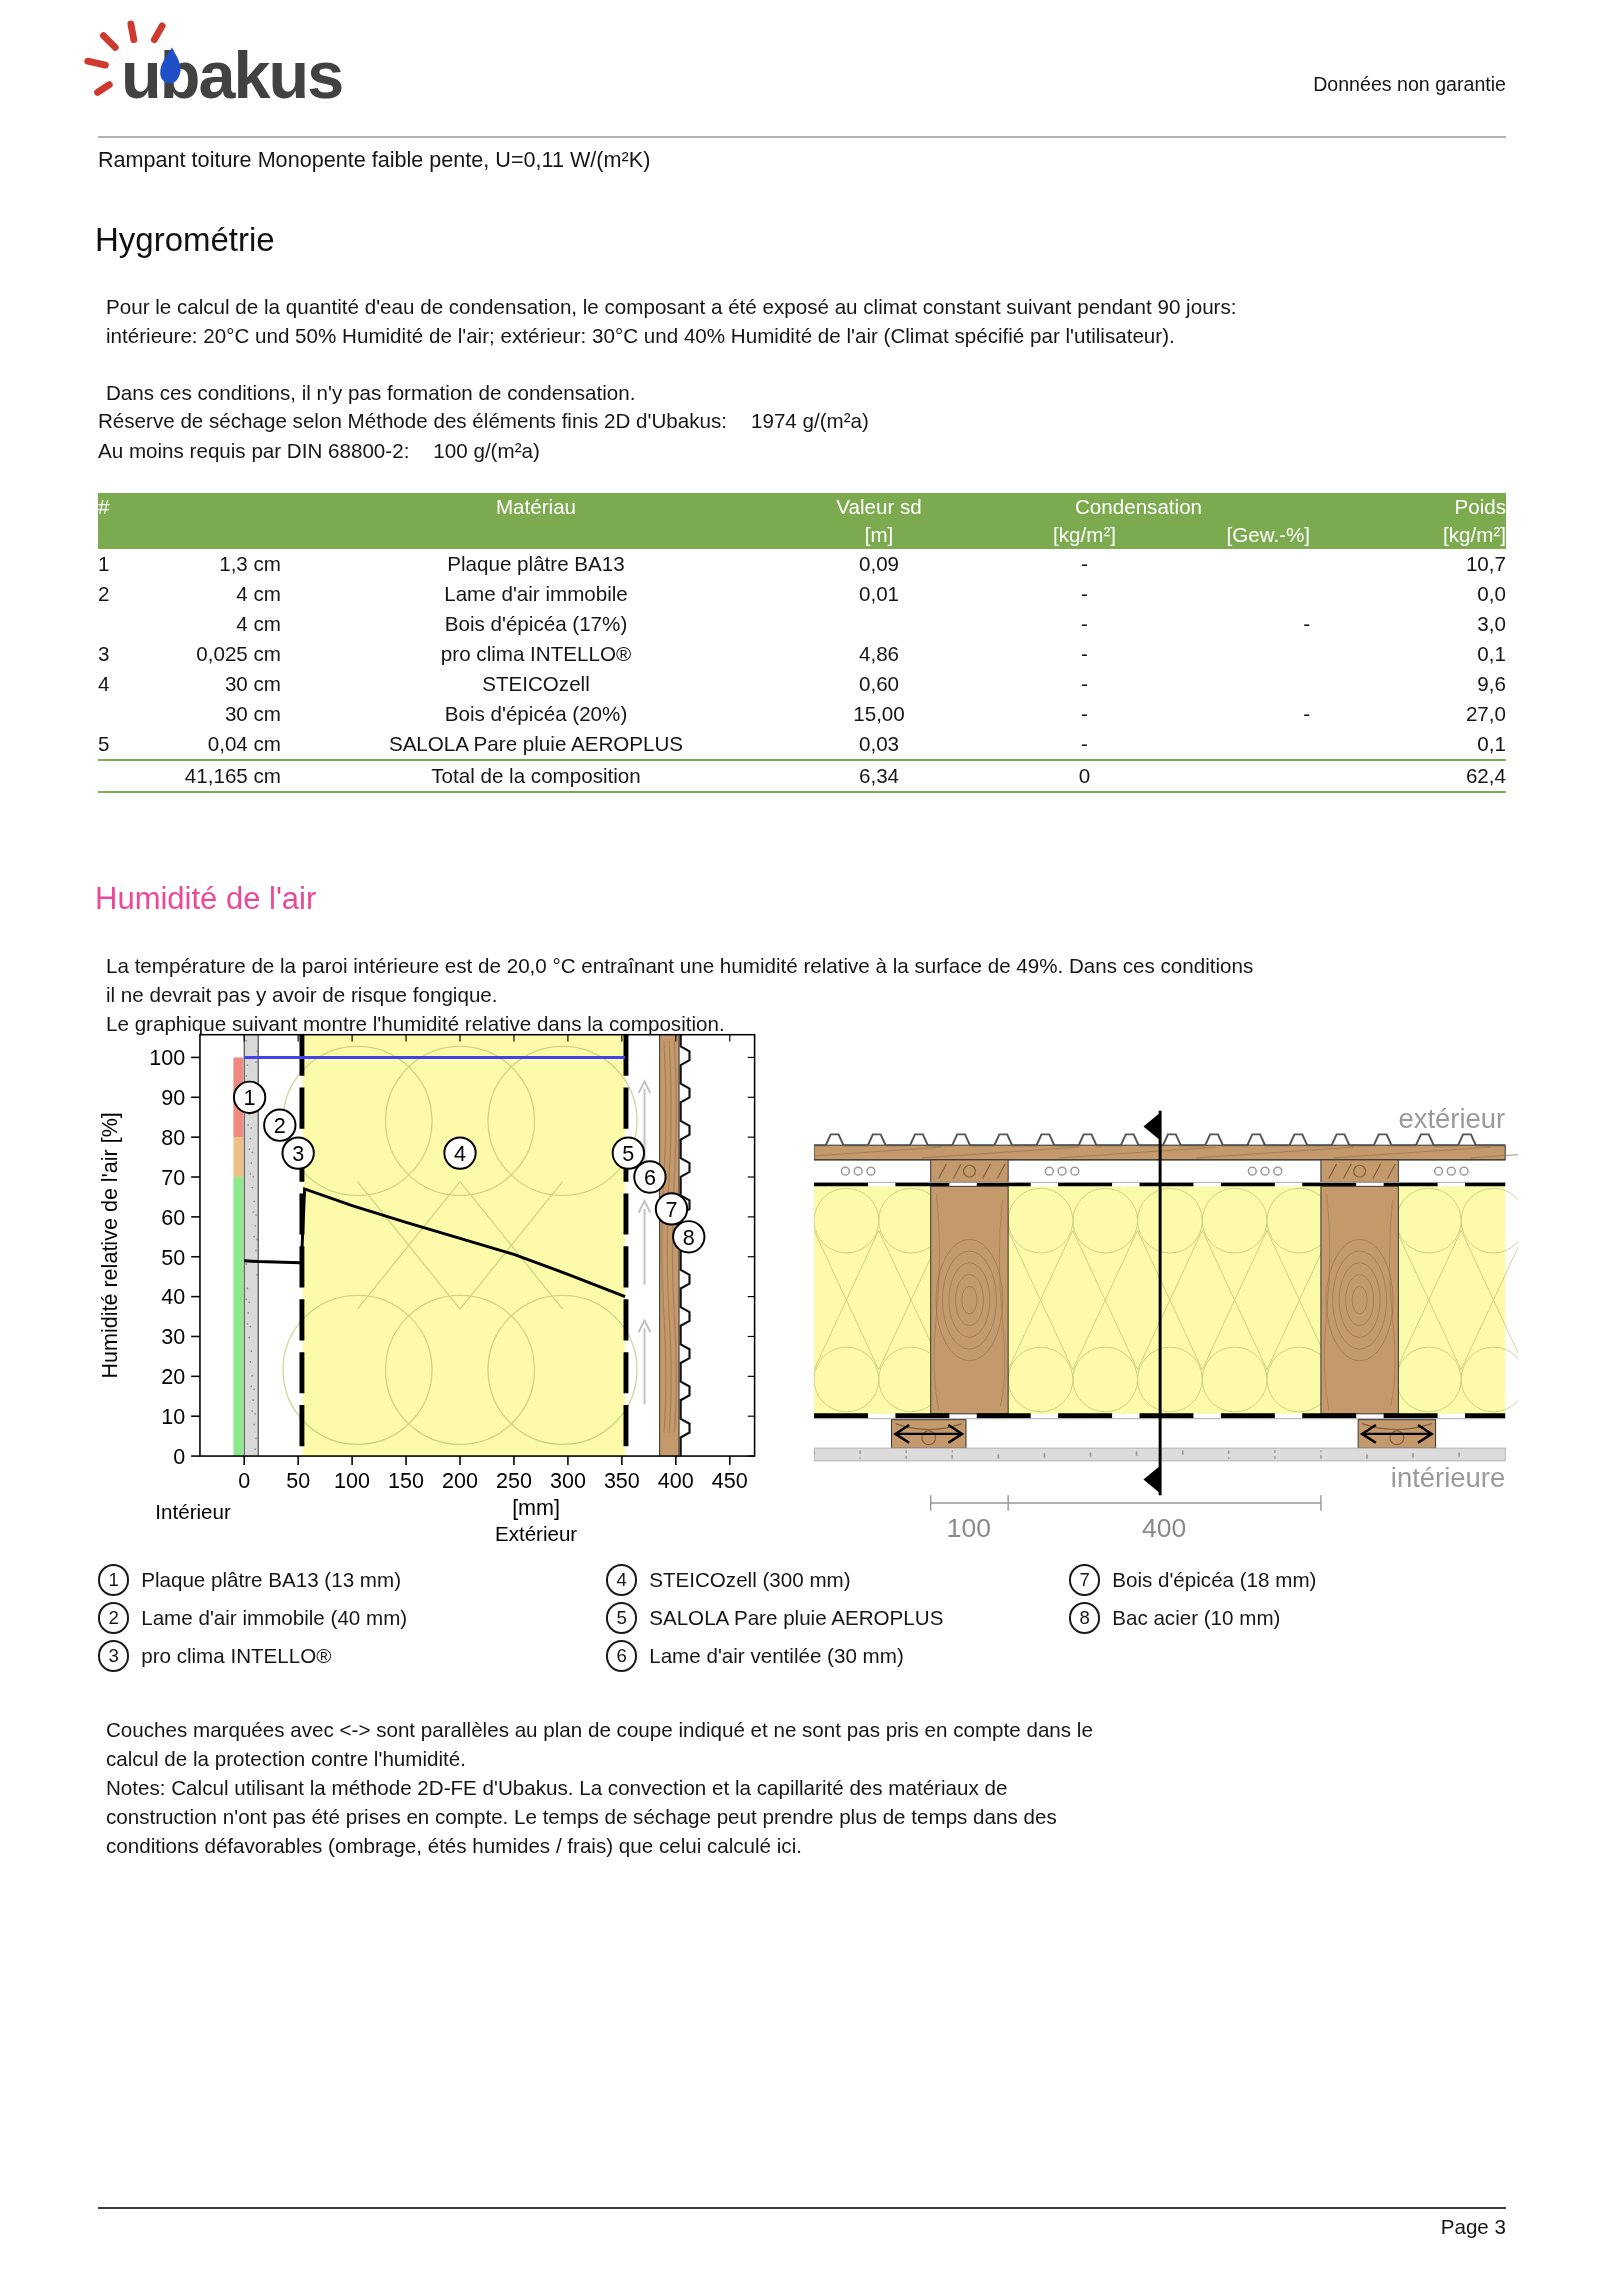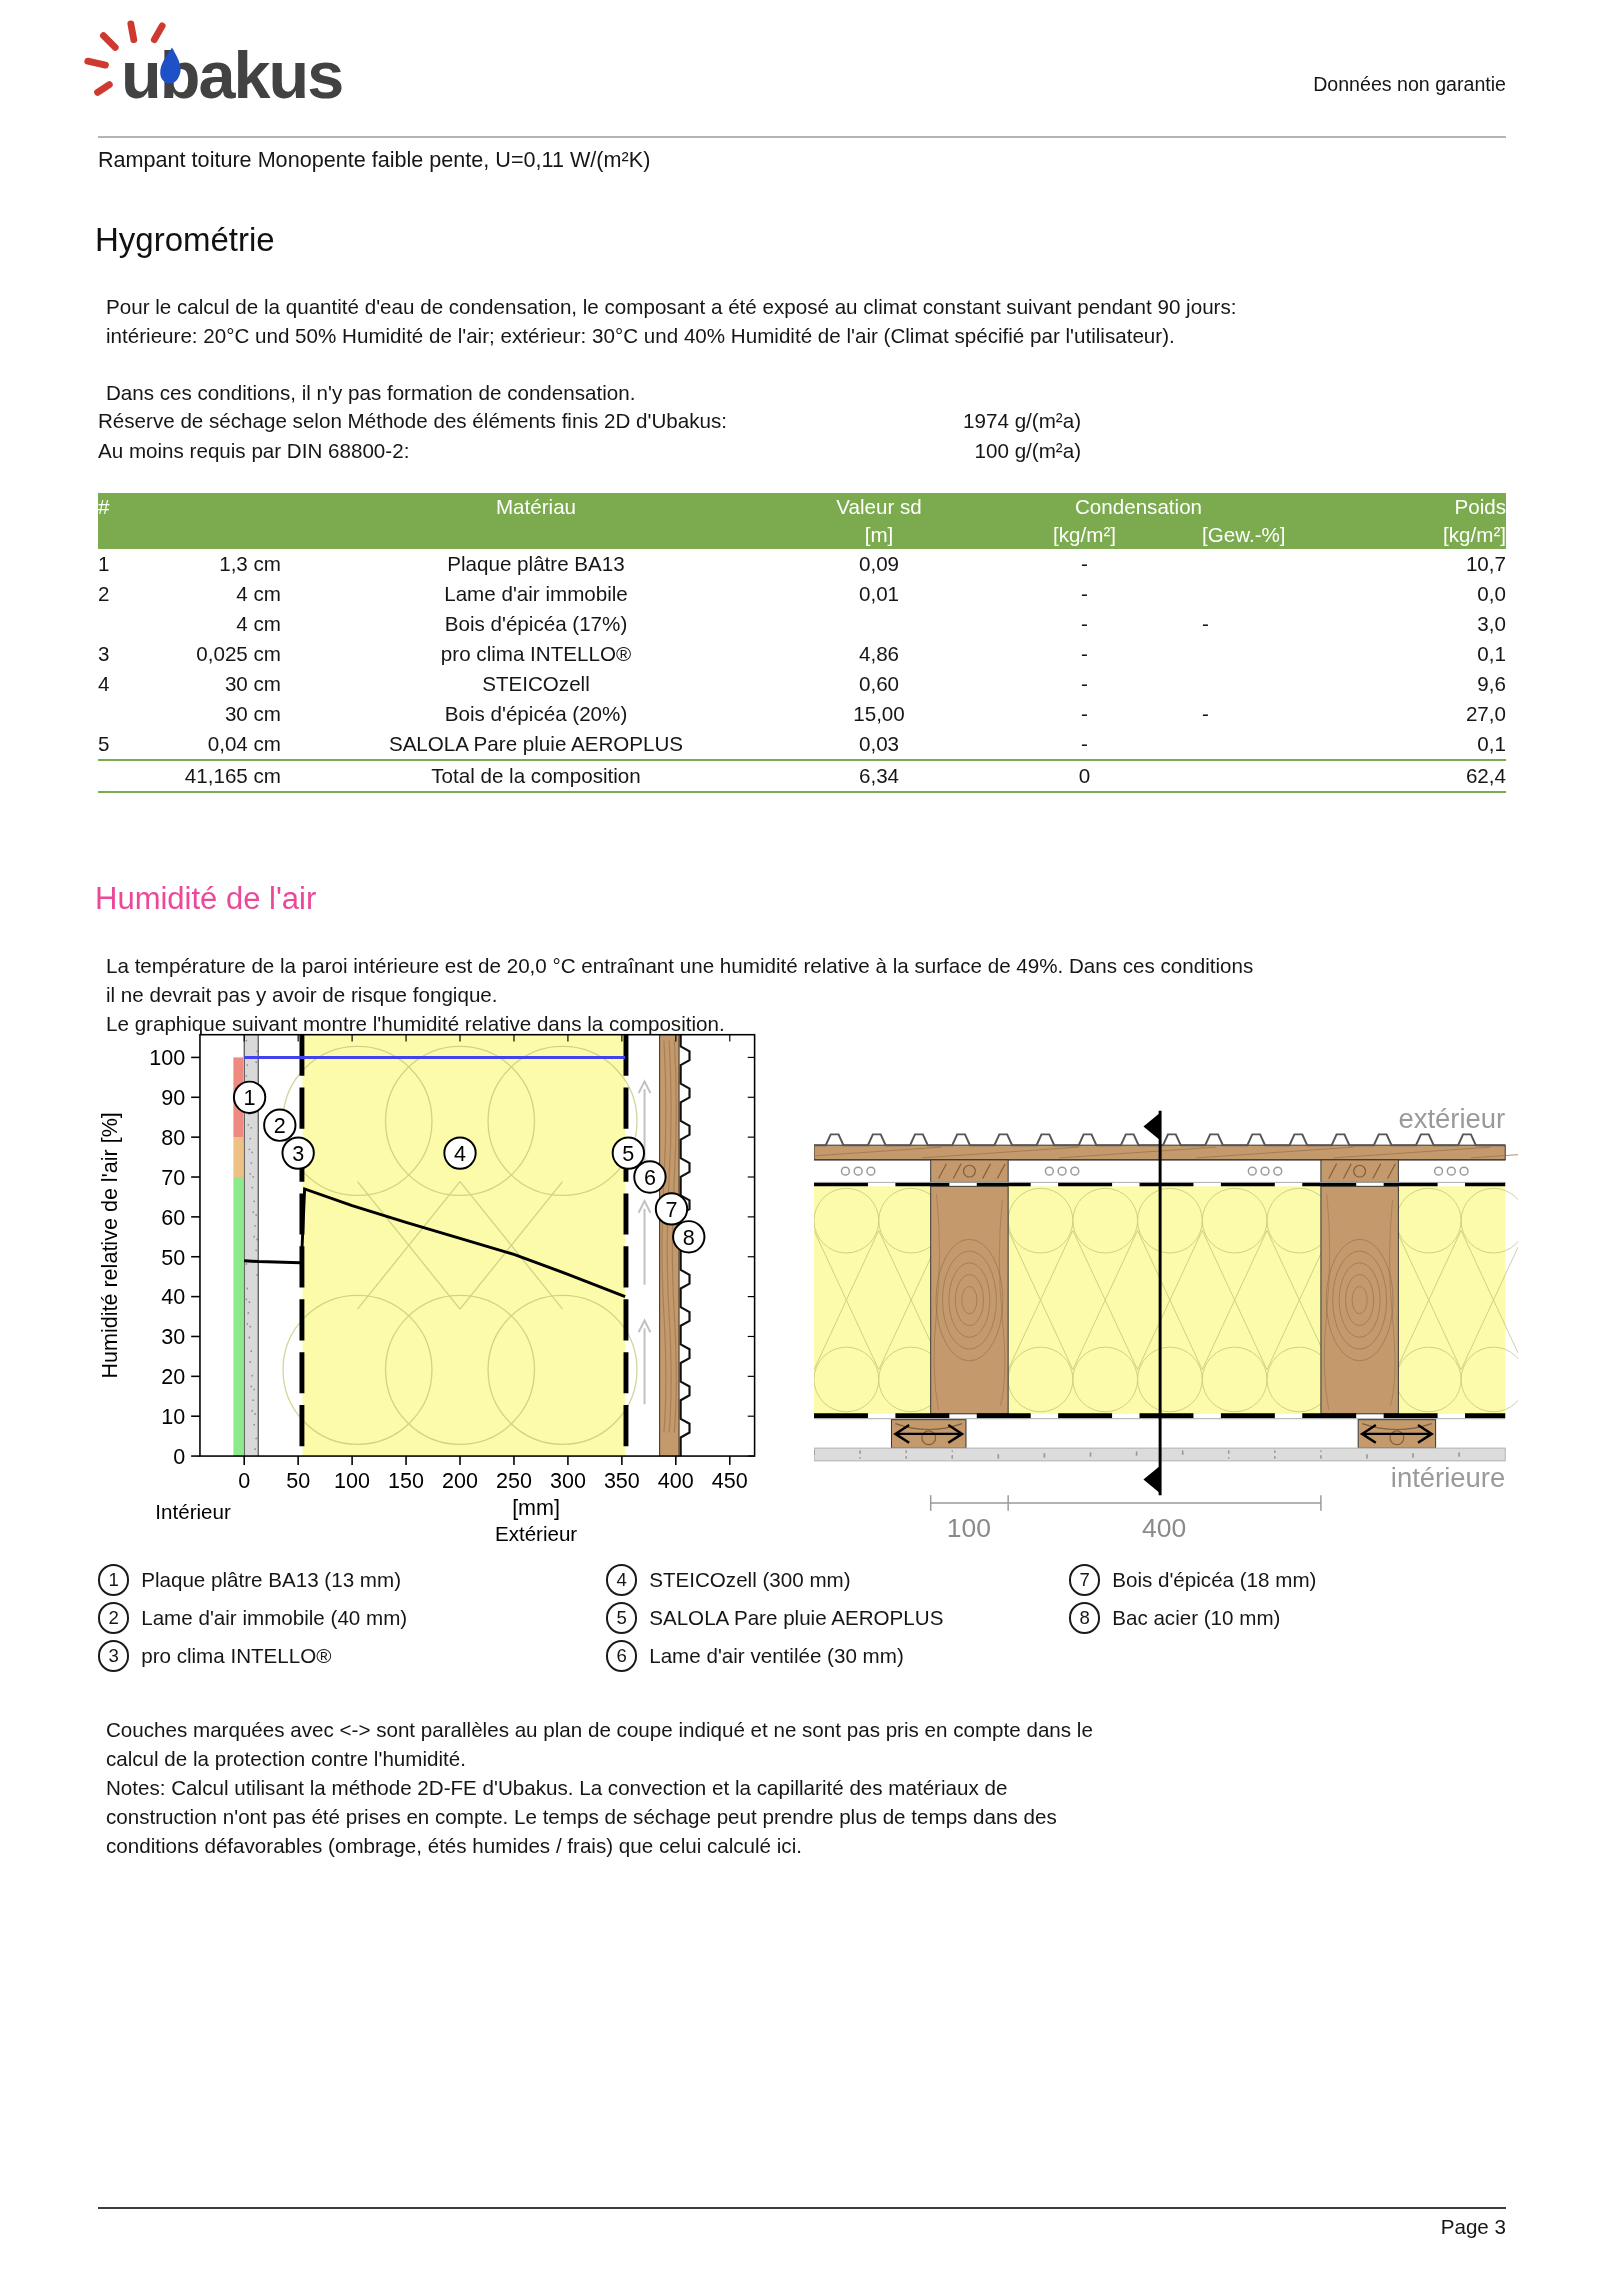--- a/index.html
+++ b/index.html
@@ -9,38 +9,38 @@
   p{margin:8px;}
   .multiline{white-space:pre-line;}
   .disclaimer{top:73px;right:115px;font-size:19.6px;}
   .rule1{top:136px;left:98px;width:1408px;height:0;border-top:2px solid #b3b3b3;}
   .subtitle{top:147px;left:98px;font-size:21.6px;}
   .h1{top:199px;left:95px;font-size:33px;font-weight:400;color:#111;}
   .h2{top:855px;left:95px;font-size:31px;font-weight:400;color:#ec4899;}
   .p1{top:284px;left:98px;width:1431px;font-size:20.6px;line-height:29px;}
   .p2{top:370px;left:98px;width:1431px;font-size:20.6px;line-height:29px;}
   .reserve{top:406px;left:98px;width:983px;font-size:20.6px;line-height:30px;}
-  .reserve .row{display:flex;justify-content:space-between;}
+  .reserve .row{display:flex;gap:24px;}
   .phum{top:943px;left:98px;width:1431px;font-size:20.6px;line-height:29px;}
   .tablewrap{top:493px;left:98px;width:1408px;}
   table.mats{border-collapse:collapse;width:1408px;table-layout:fixed;font-size:20.6px;}
   table.mats col.c0{width:41px;}  table.mats col.c1{width:142px;}
   table.mats col.c2{width:510px;} table.mats col.c3{width:176px;}
   table.mats col.c4{width:235px;} table.mats col.c5{width:108px;}
   table.mats col.c6{width:196px;}
   table.mats th{font-weight:400;color:#fff;padding:2px 0;}
   table.mats thead{background:var(--green);}
   table.mats td,table.mats th{overflow:visible;white-space:nowrap;}
   table.mats td{height:30px;padding:0;}
   .c-num{text-align:left;padding-left:5.9px;}
   .c-thickness{text-align:right;padding-right:13.7px;}
   .c-material{text-align:center;}
   .c-sd{text-align:center;padding-right:9.8px;}
   .c-cond{text-align:center;}
-  .c-gew{text-align:left;margin-top:20px;}
+  .c-gew{text-align:right;margin-top:20px;}
   .c-weight{text-align:right;padding-right:108px;}
   tr.total-row td{border-top:2px solid var(--green);border-bottom:2px solid var(--green);}
   .chartArea{top:1010px;left:0;width:1621px;height:549px;}
   .chartsvg{left:93px;top:9.8px;}
   .legend{left:779px;top:25.5px;}
   .legrow{display:flex;align-items:center;height:34px;font-size:20.6px;}
   .legsample{width:37px;height:0;border-top:2.9px solid #000;margin-right:7.8px;flex:none;}
   .diagsvg{left:814px;top:93px;}
   .layerLegend{top:1561px;left:98px;width:1421px;display:grid;grid-template-columns:508px 463px 1fr;}
   .legend-item{display:flex;align-items:center;height:38px;font-size:20.6px;}

